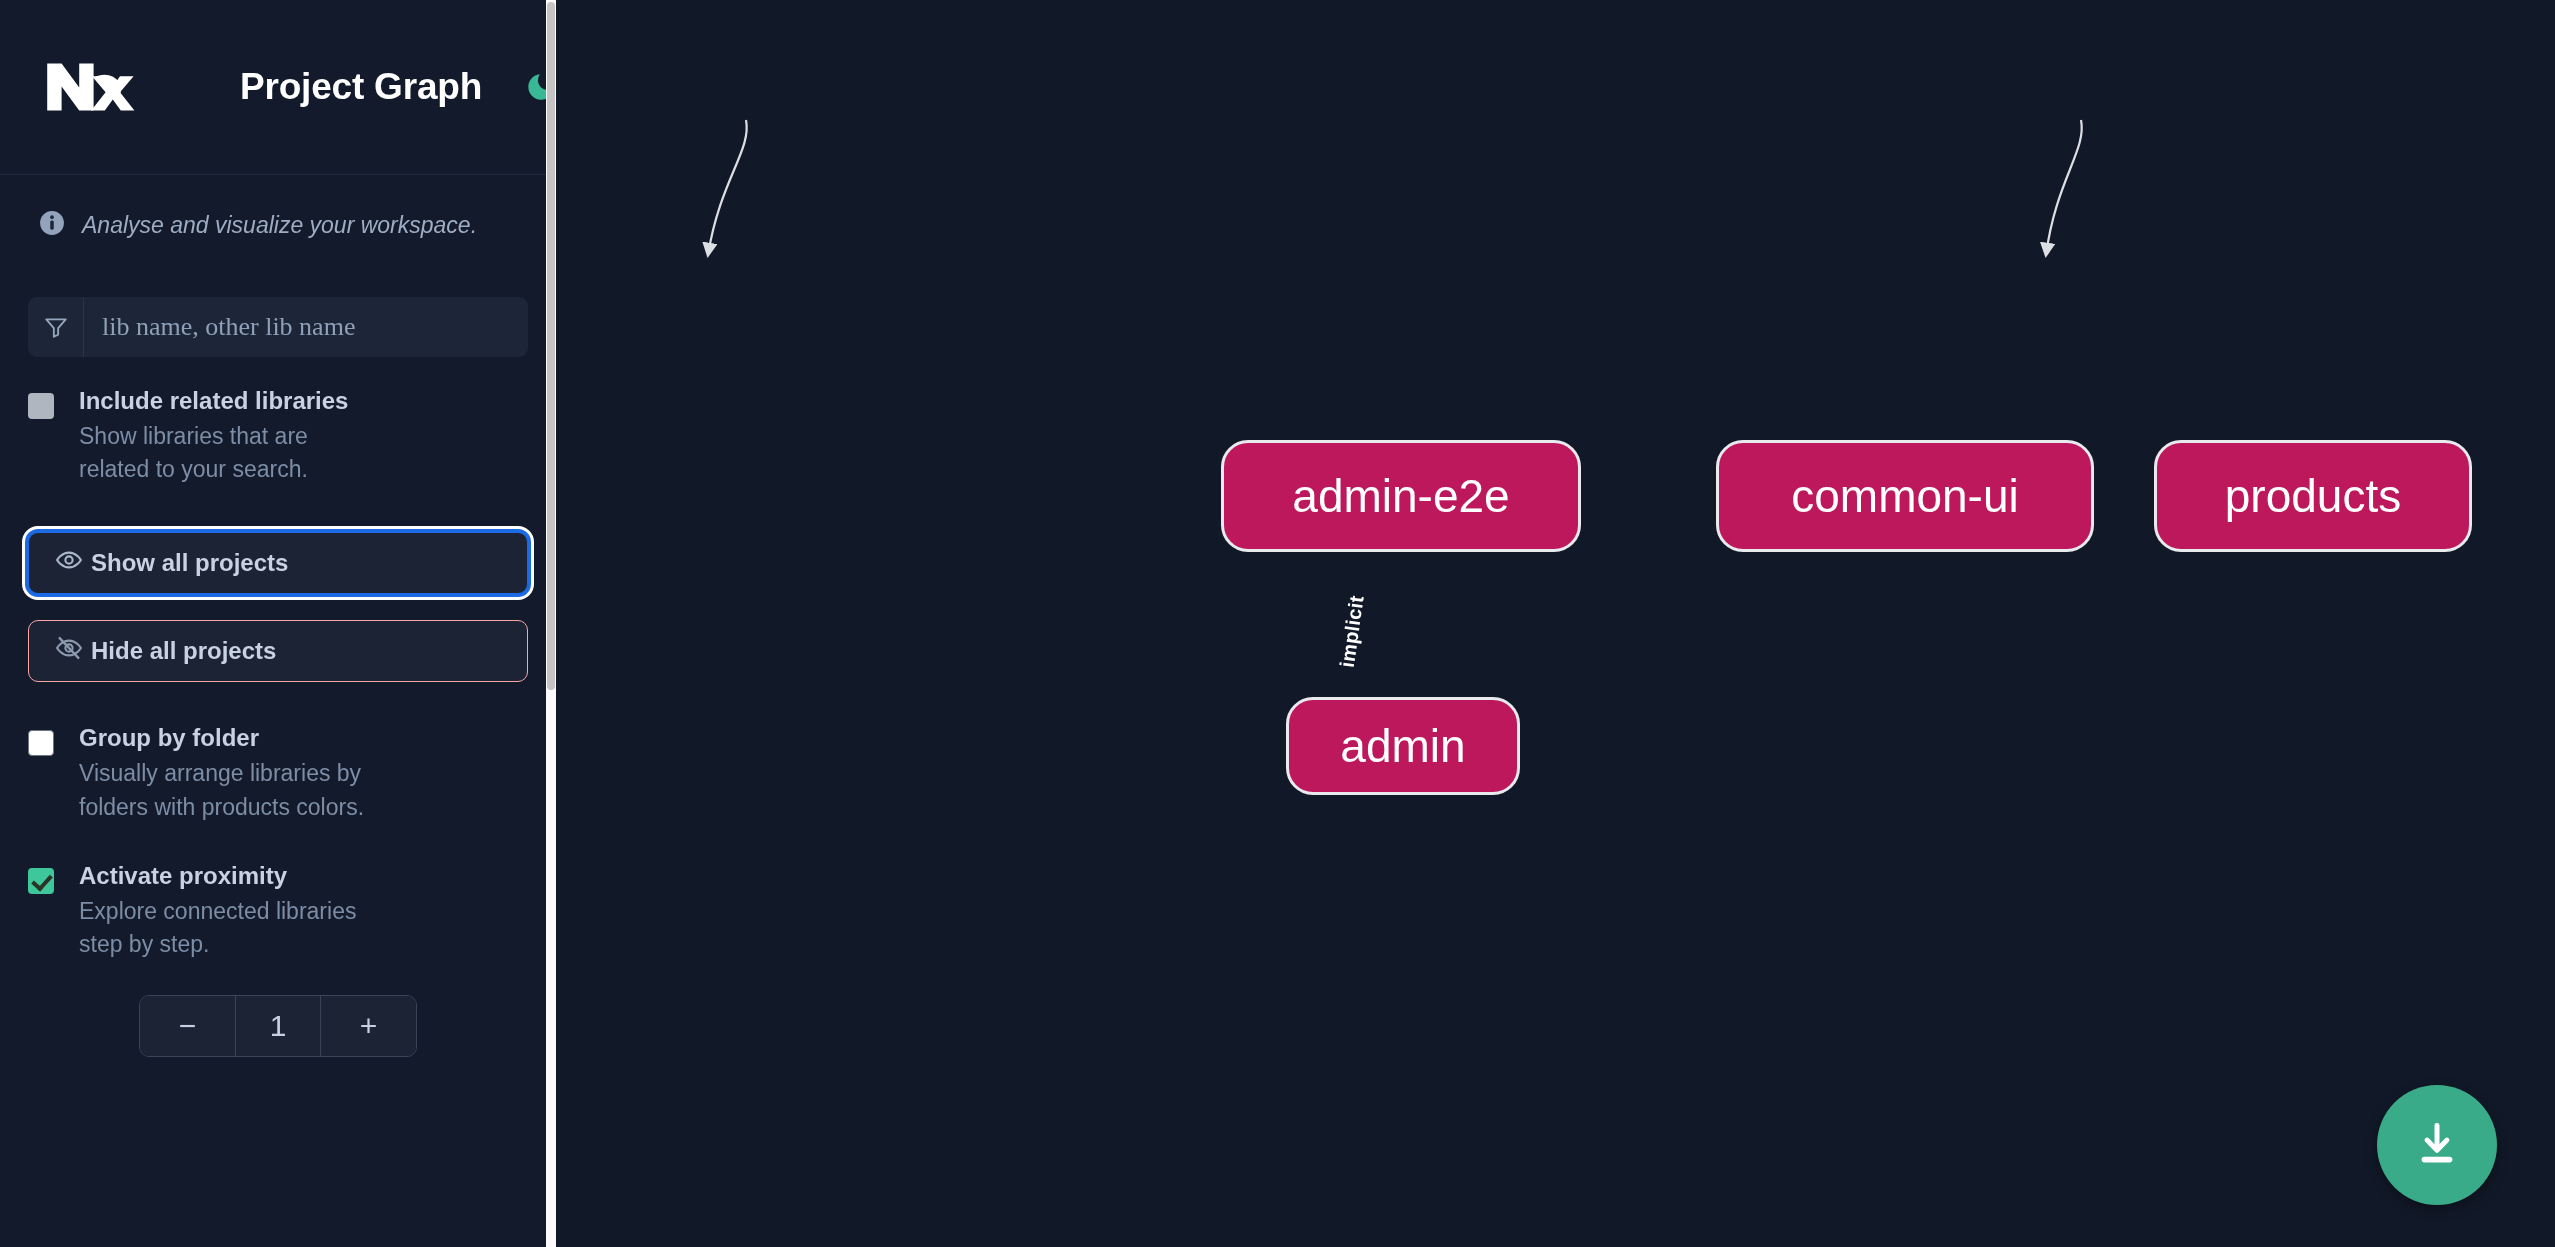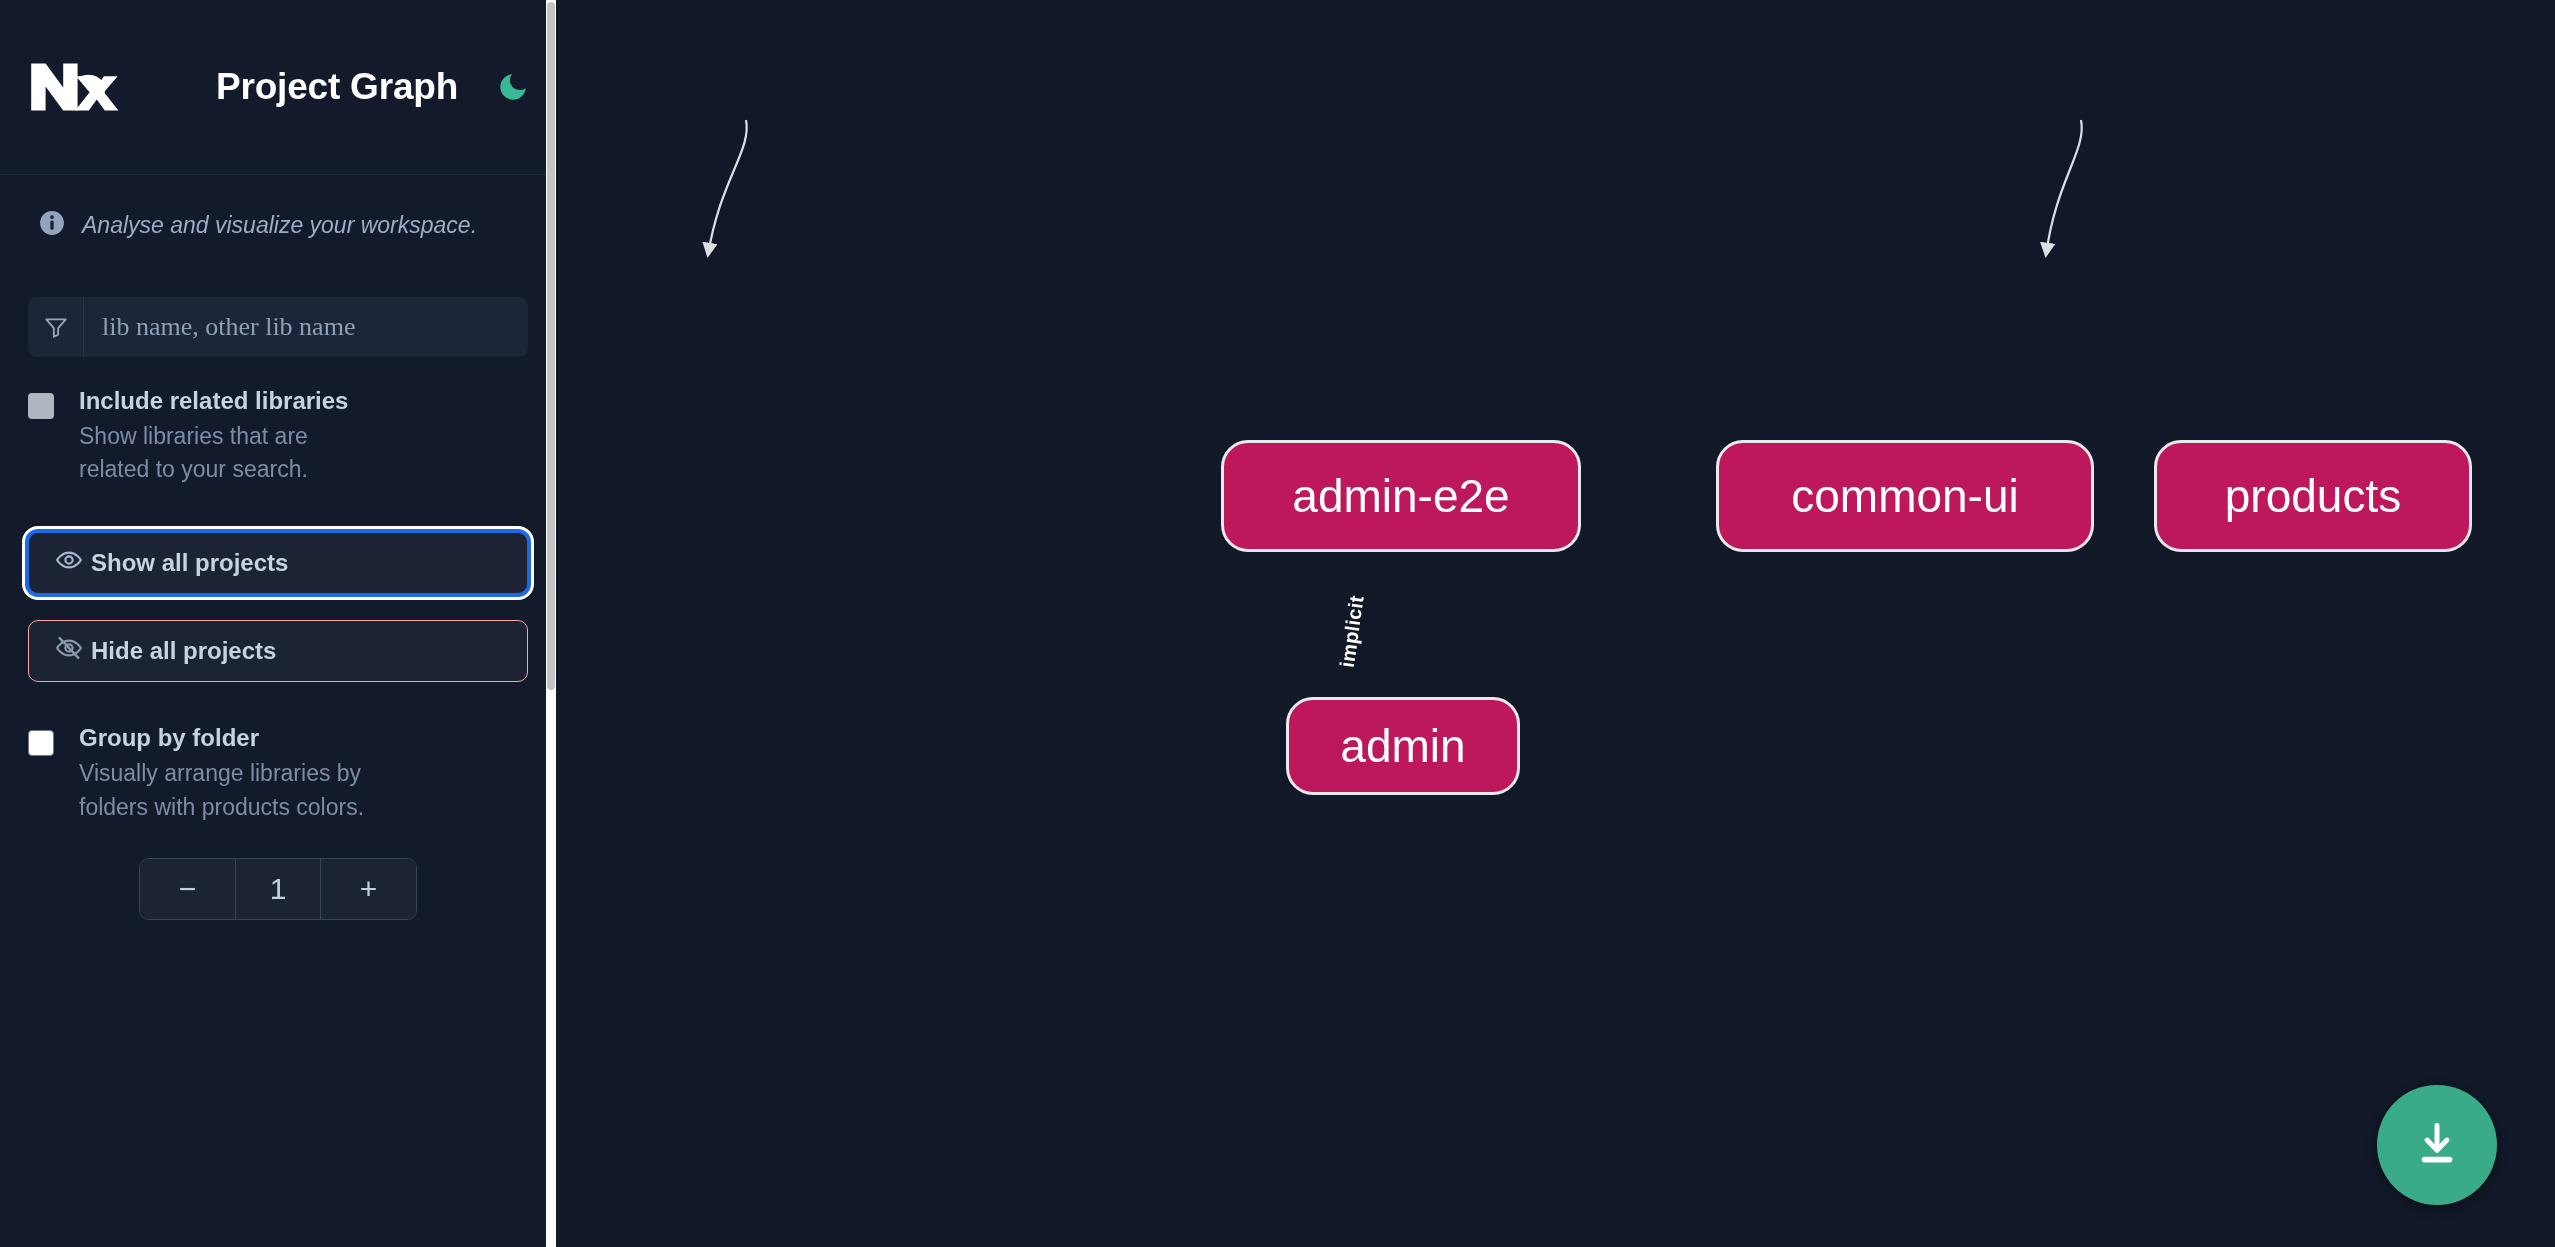--- a/index.html
+++ b/index.html
@@ -18,22 +18,22 @@
     background: #131a2b;
     flex: 0 0 556px;
     overflow: hidden;
   }
   #sidebar-inner { width: 556px; }
 
   .sb-header {
     height: 175px;
     display: flex;
     align-items: center;
-    padding-left: 28px;
-    gap: 4px;
+    padding-left: 44px;
+    gap: 12px;
     border-bottom: 1px solid #212a3d;
   }
   .nx-logo { width: 96px; height: 60px; flex: 0 0 96px; }
   .sb-title {
     color: #ffffff;
     font-size: 37px;
     font-weight: 600;
     letter-spacing: -0.2px;
     margin-left: 88px;
     white-space: nowrap;
@@ -325,20 +325,27 @@
         </div>
 
         <div class="cb-row" style="margin-top:42px">
           <span class="cb-box white"></span>
           <div class="cb-texts">
             <div class="cb-label">Group by folder</div>
             <div class="cb-desc">Visually arrange libraries by folders with products colors.</div>
           </div>
         </div>
 
+        <div class="cb-row" style="margin-top:38px">
+          <span class="cb-box green"></span>
+          <div class="cb-texts">
+            <div class="cb-label">Activate proximity</div>
+            <div class="cb-desc">Explore connected libraries step by step.</div>
+          </div>
+        </div>
 
         <div class="stepper">
           <button class="step-btn step-minus">−</button>
           <div class="step-val">1</div>
           <button class="step-btn step-plus">+</button>
         </div>
 
       </div>
     </div>
 

